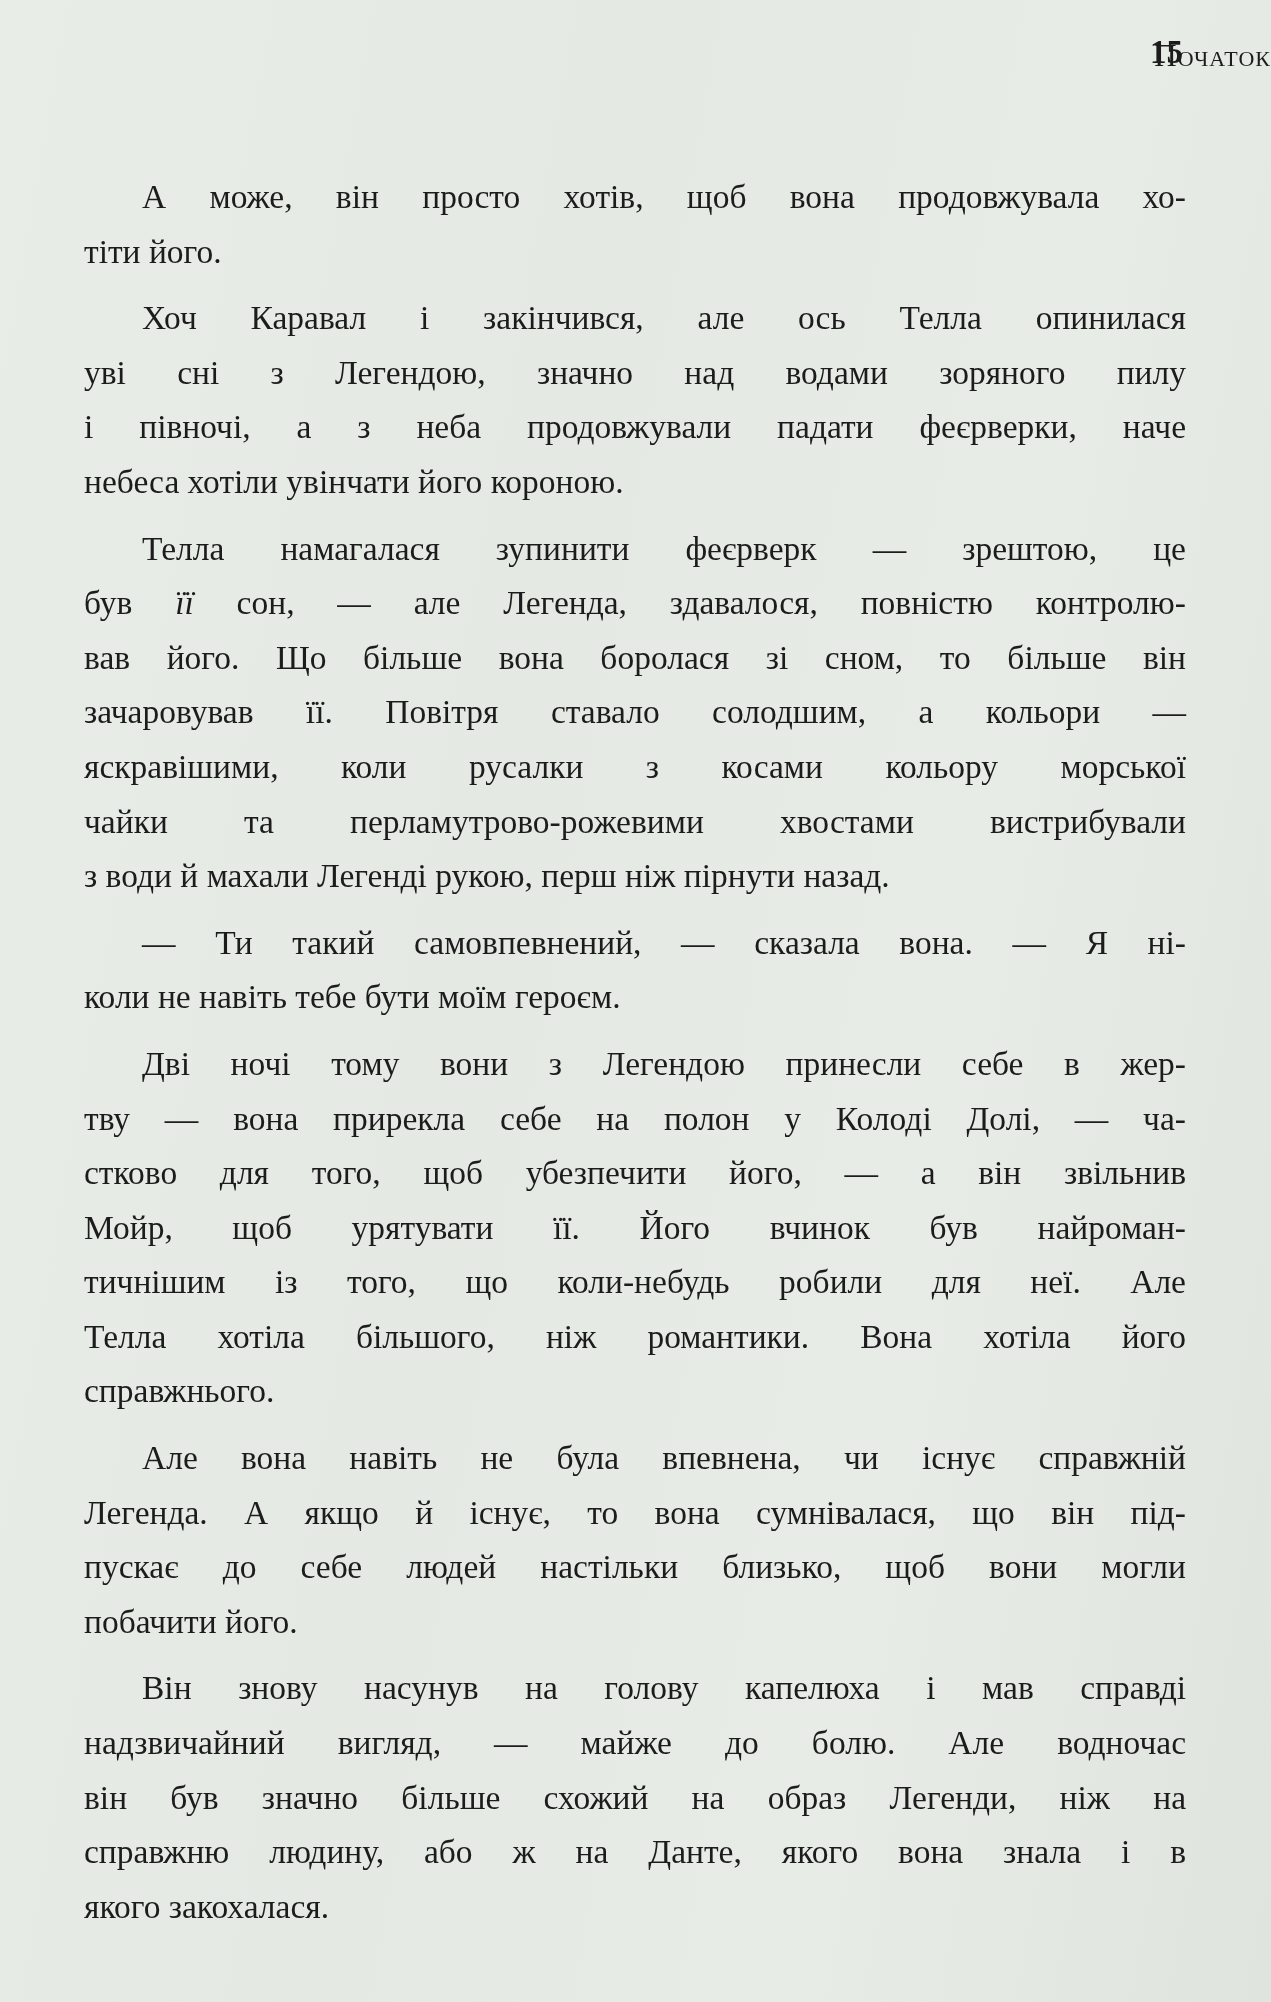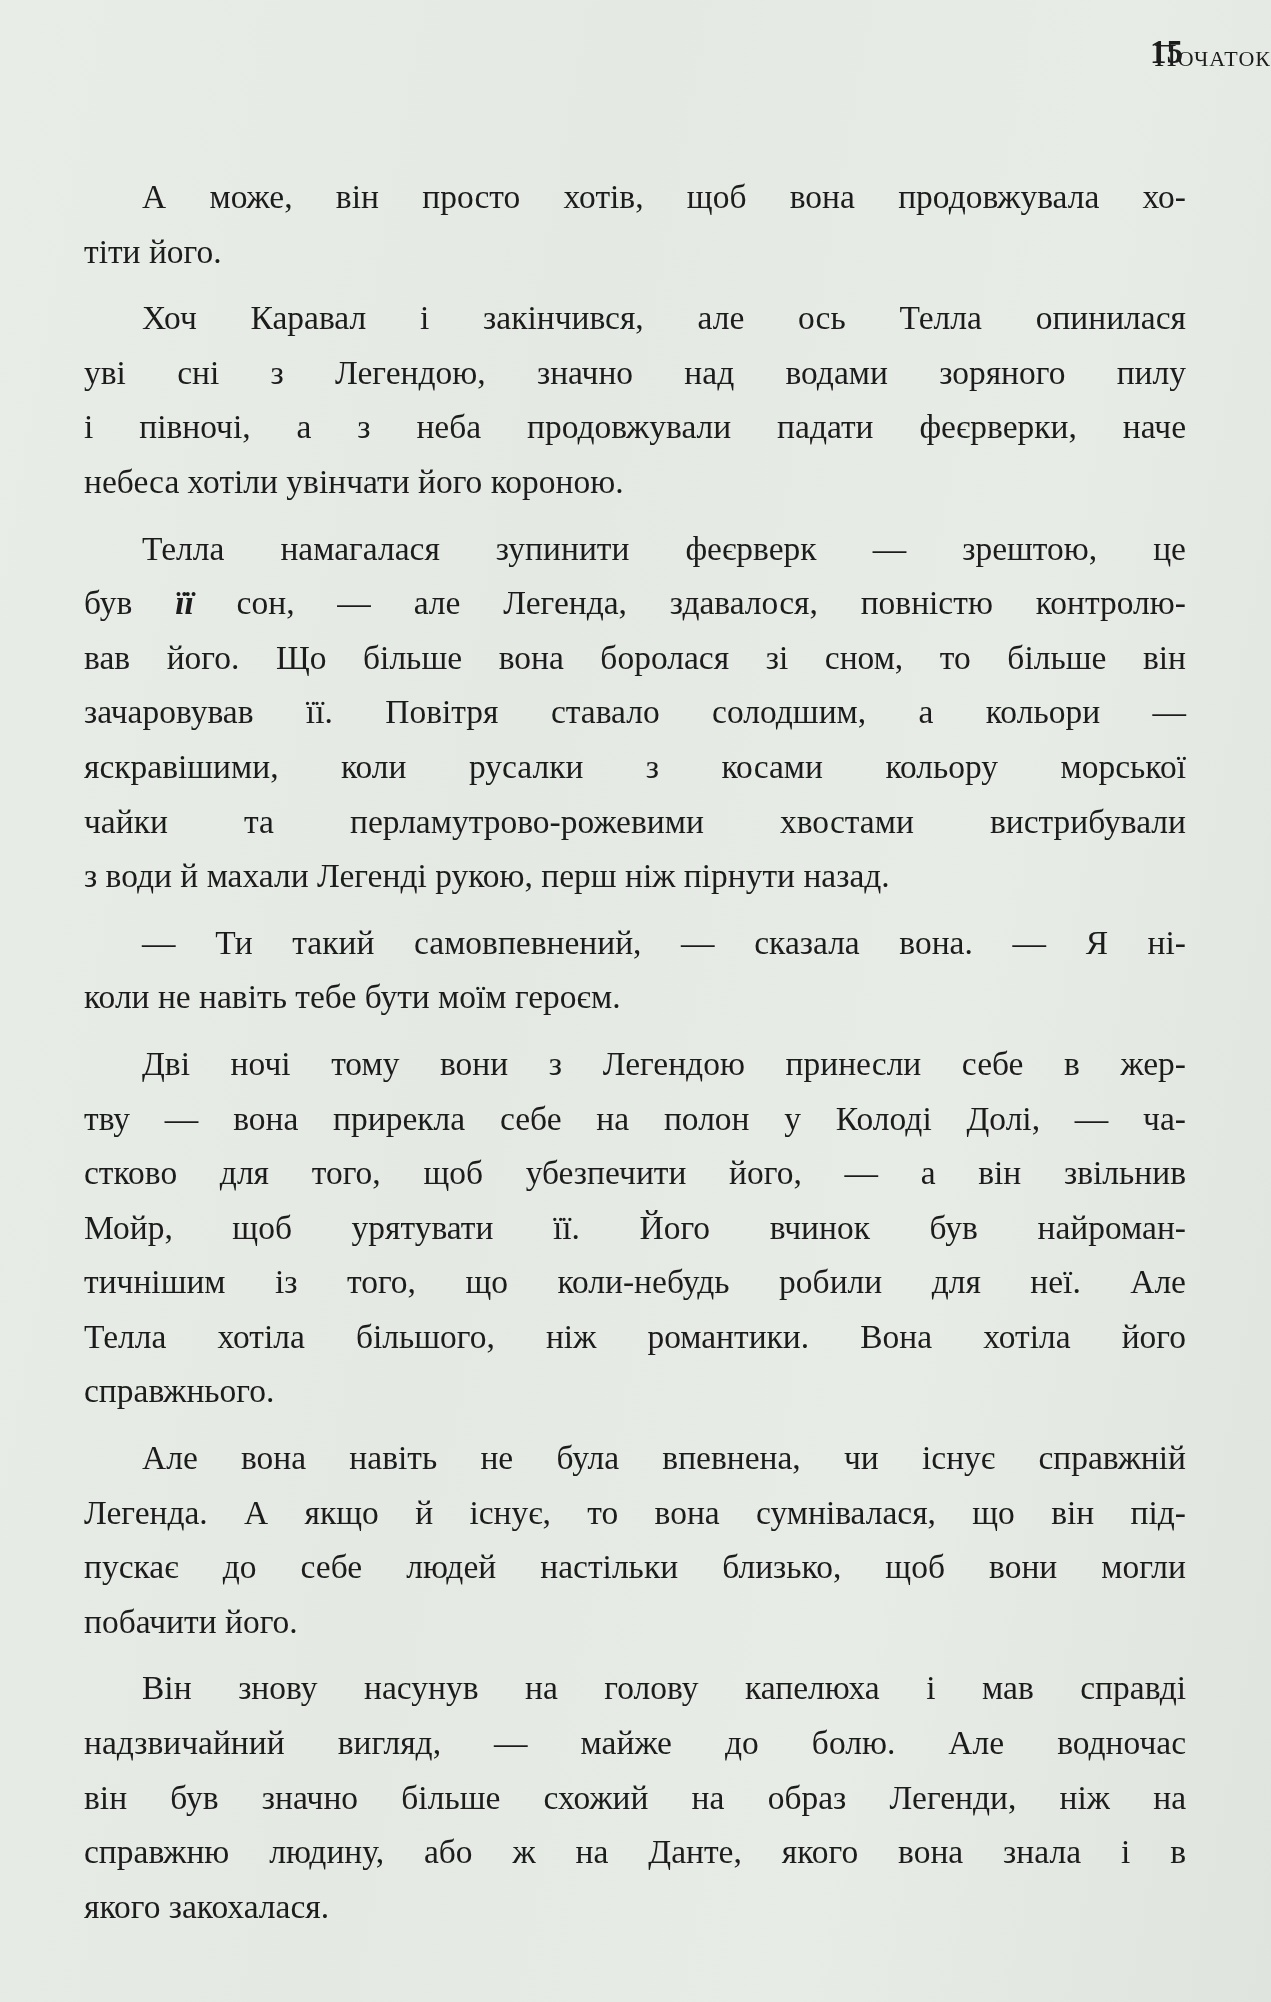--- a/index.html
+++ b/index.html
@@ -25,21 +25,21 @@
     position: absolute; left: 84px; top: 158px; width: 1102px;
   }
   .line {
     height: 54.6px; line-height: 54.6px;
     font-size: 33.5px;
     white-space: nowrap;
     text-align: justify; text-align-last: justify;
   }
   .line.indent { padding-left: 58px; margin-top: 12px; }
   .line.last { text-align-last: left; }
-  .line i { font-style: italic; font-weight: bold; }
+  .line i { font-style: italic; }
 </style>
 </head>
 <body>
 
 <div class="header">
   <div class="running-title">Початок</div>
   <div class="page-number">15</div>
 </div>
 
 <div class="body-text">

